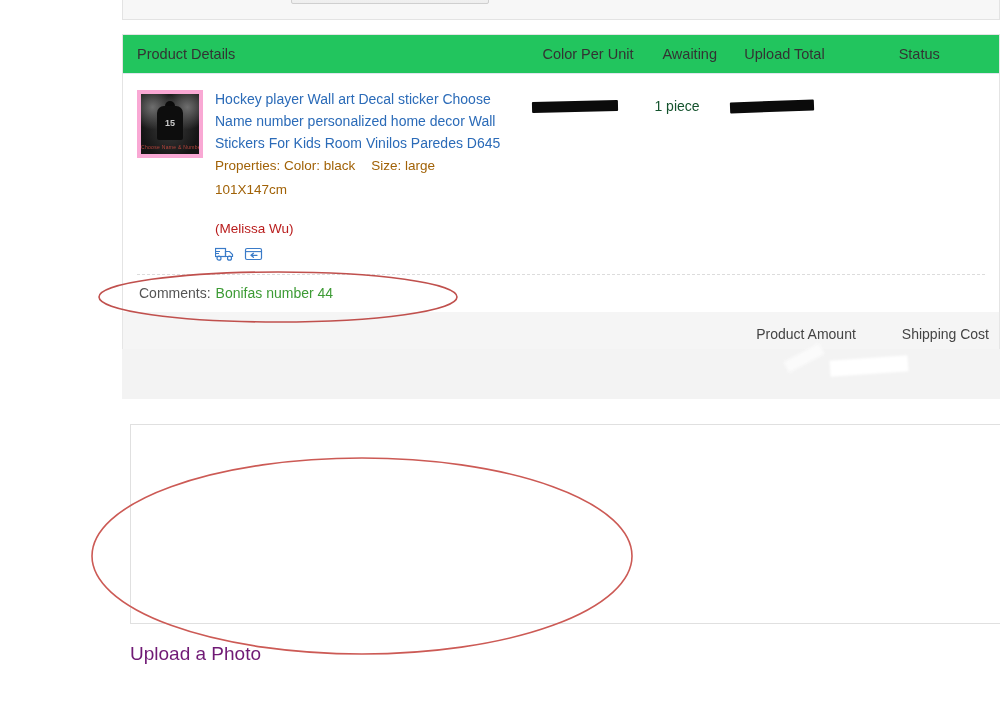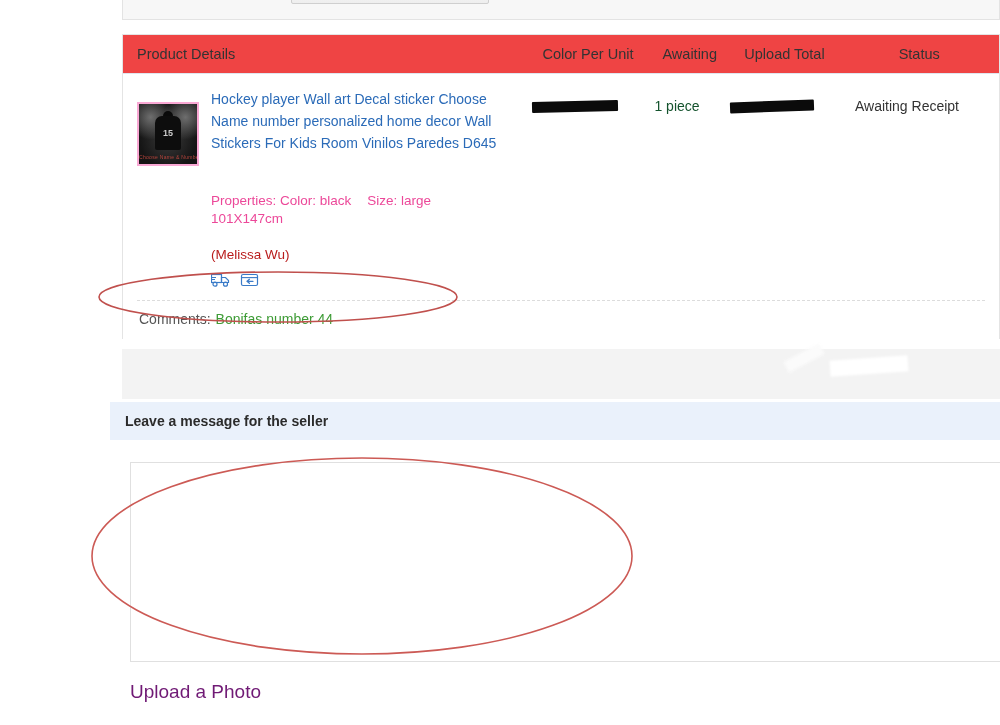--- a/index.html
+++ b/index.html
@@ -52,21 +52,21 @@
     background: #ffffff;
     border: 1px solid #e4e4e4;
     border-bottom: none;
     box-sizing: border-box;
   }
 
   .table-head {
     display: flex;
     align-items: center;
     height: 38px;
-    background: #ef4444;
+    background: #22c55e;
     border-bottom: 1px solid #dfe6ef;
   }
   .th {
     font-size: 14.5px;
     color: #333333;
     white-space: nowrap;
   }
   .th-product   { width: 390px; padding-left: 14px; }
   .th-price     { width: 124px; text-align: center; }
   .th-qty       { width: 80px;  text-align: center; }
@@ -83,25 +83,25 @@
   .col-product { width: 390px; padding-left: 14px; display: flex; box-sizing: border-box;}
   .col-price   { width: 124px; text-align: center; padding-top: 10px; box-sizing: border-box;}
   .col-qty     { width: 80px;  text-align: center; padding-top: 10px; font-size: 14px; color:#14532d; box-sizing: border-box;}
   .col-total   { width: 110px; text-align: center; padding-top: 10px; box-sizing: border-box;}
   .col-status  { width: 160px; text-align: center; padding-top: 10px; font-size: 14px; color:#333; box-sizing: border-box;}
 
   
   .thumb {
     width: 58px; height: 60px;
     flex: 0 0 58px;
-    border: 2px solid #f9a8d4;
+    border: 4px solid #f9a8d4;
     background: #1a1a1a;
     position: relative;
     overflow: hidden;
-    margin-top: 14px;
+    margin-top: 2px;
   }
   .thumb .bg {
     position:absolute; inset:0;
     background:
       radial-gradient(circle at 20% 22%, #6e6e6e 0%, rgba(110,110,110,0) 34%),
       radial-gradient(circle at 80% 22%, #6e6e6e 0%, rgba(110,110,110,0) 34%),
       radial-gradient(ellipse at 50% 55%, #3b3b3b 0%, #151515 70%);
   }
   .thumb .player {
     position:absolute;
@@ -132,24 +132,23 @@
   .prod-text { margin-left: 12px; }
   .prod-title {
     font-size: 14px;
     line-height: 22px;
     color: #2b6bb8;
     max-width: 290px;
     cursor: pointer;
   }
   .prod-props {
     font-size: 13.5px;
-    line-height: 18px;
-    color: #ec4899;
+    line-height: 24px;
+    color: #a16207;
     max-width: 290px;
-    margin-top: 38px;
   }
   .prod-props .gap { display:inline-block; width: 16px; }
   .prod-seller {
     font-size: 13.5px;
     line-height: 22px;
     color: #b91c1c;
     margin-top: 16px;
   }
   .prod-icons {
     margin-top: 6px;
@@ -356,38 +355,38 @@
         <span></span>
       </div>
 
       <div class="col-qty">1 piece</div>
 
       <div class="col-total">
         <span class="redact total"></span>
         <span></span>
       </div>
 
-      <div class="col-status">Awaiting Receipt</div>
     </div>
 
     <div class="comments-sep"></div>
     <div class="comments-row">
       <span>Comments:</span><span class="value">Bonifas number 44</span>
     </div>
   </div>
 
+  <div class="totals-band">
+    <span class="lbl lbl-amount">Product Amount</span>
+    <span class="lbl lbl-ship">Shipping Cost</span>
+  </div>
 
   <div class="annot-bg"></div>
   <div class="smudge2"></div>
   <div class="smudge"></div>
 
   <div class="message-card">
-    <div class="message-head">
-      <span class="message-head-title">Leave a message for the seller</span>
-    </div>
     <div class="message-body">
       <textarea class="msg-textarea" placeholder="" style=""></textarea>
       <span class="upload-link">Upload a Photo</span>
     </div>
   </div>
 
   <svg class="ellipse-layer" viewBox="0 0 1000 725">
     <ellipse cx="278" cy="297" rx="179" ry="25" fill="none" stroke="#c0504d" stroke-width="1.6"></ellipse>
     <ellipse cx="362" cy="556" rx="270" ry="98" fill="none" stroke="#cc5a55" stroke-width="1.6"></ellipse>
   </svg>

